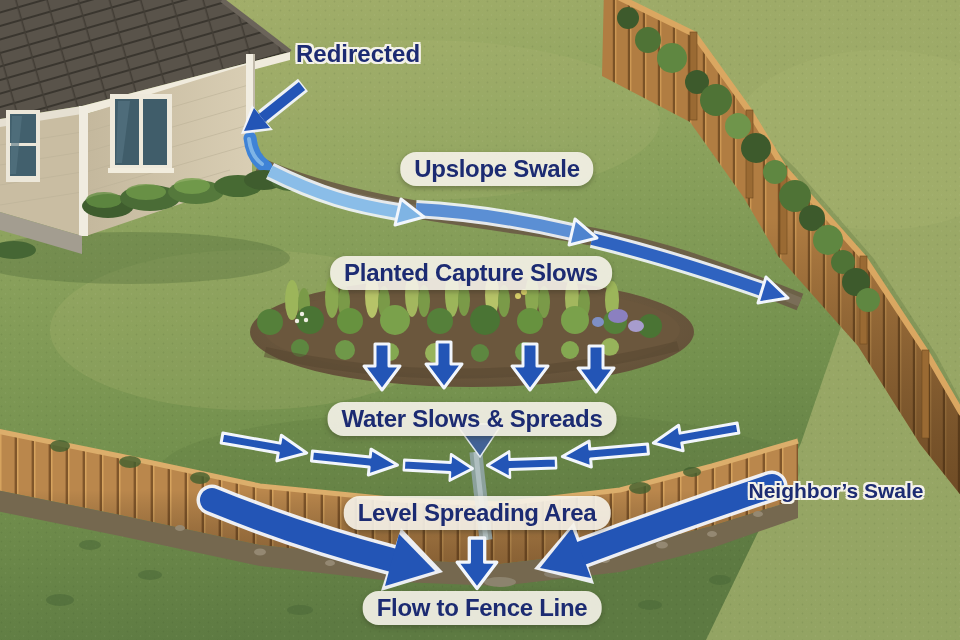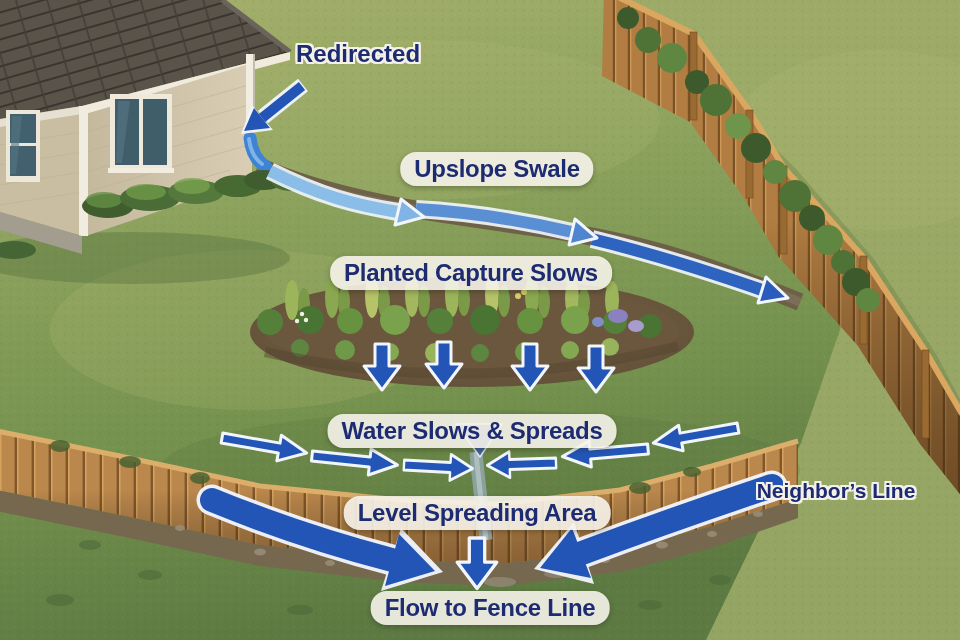--- a/index.html
+++ b/index.html
@@ -346,21 +346,21 @@
 </svg>
 
   <div class="lbl outline" style="left:296px;top:40px;">
     <div>Redirected</div>
   </div>
 
   <div class="lbl box" style="left:497px;top:169px;">Upslope Swale</div>
 
   <div class="lbl box" style="left:471px;top:273px;">Planted Capture Slows</div>
 
-  <div class="lbl box" style="left:472px;top:419px;margin-top:12px;">Water Slows &amp; Spreads</div>
+  <div class="lbl box" style="left:472px;top:419px;">Water Slows &amp; Spreads</div>
 
   <div class="lbl box" style="left:477px;top:513px;">Level Spreading Area</div>
 
-  <div class="lbl outline neighbor" style="left:836px;top:491px;">Neighbor’s Line</div>
-
-  <div class="lbl box" style="left:482px;top:608px;margin-left:8px;">Flow to Fence Line</div>
+  <div class="lbl outline neighbor" style="left:836px;top:491px;">Neighbor’s Swale</div>
+
+  <div class="lbl box" style="left:482px;top:608px;">Flow to Fence Line</div>
 
 </div>
 
 </body></html>

